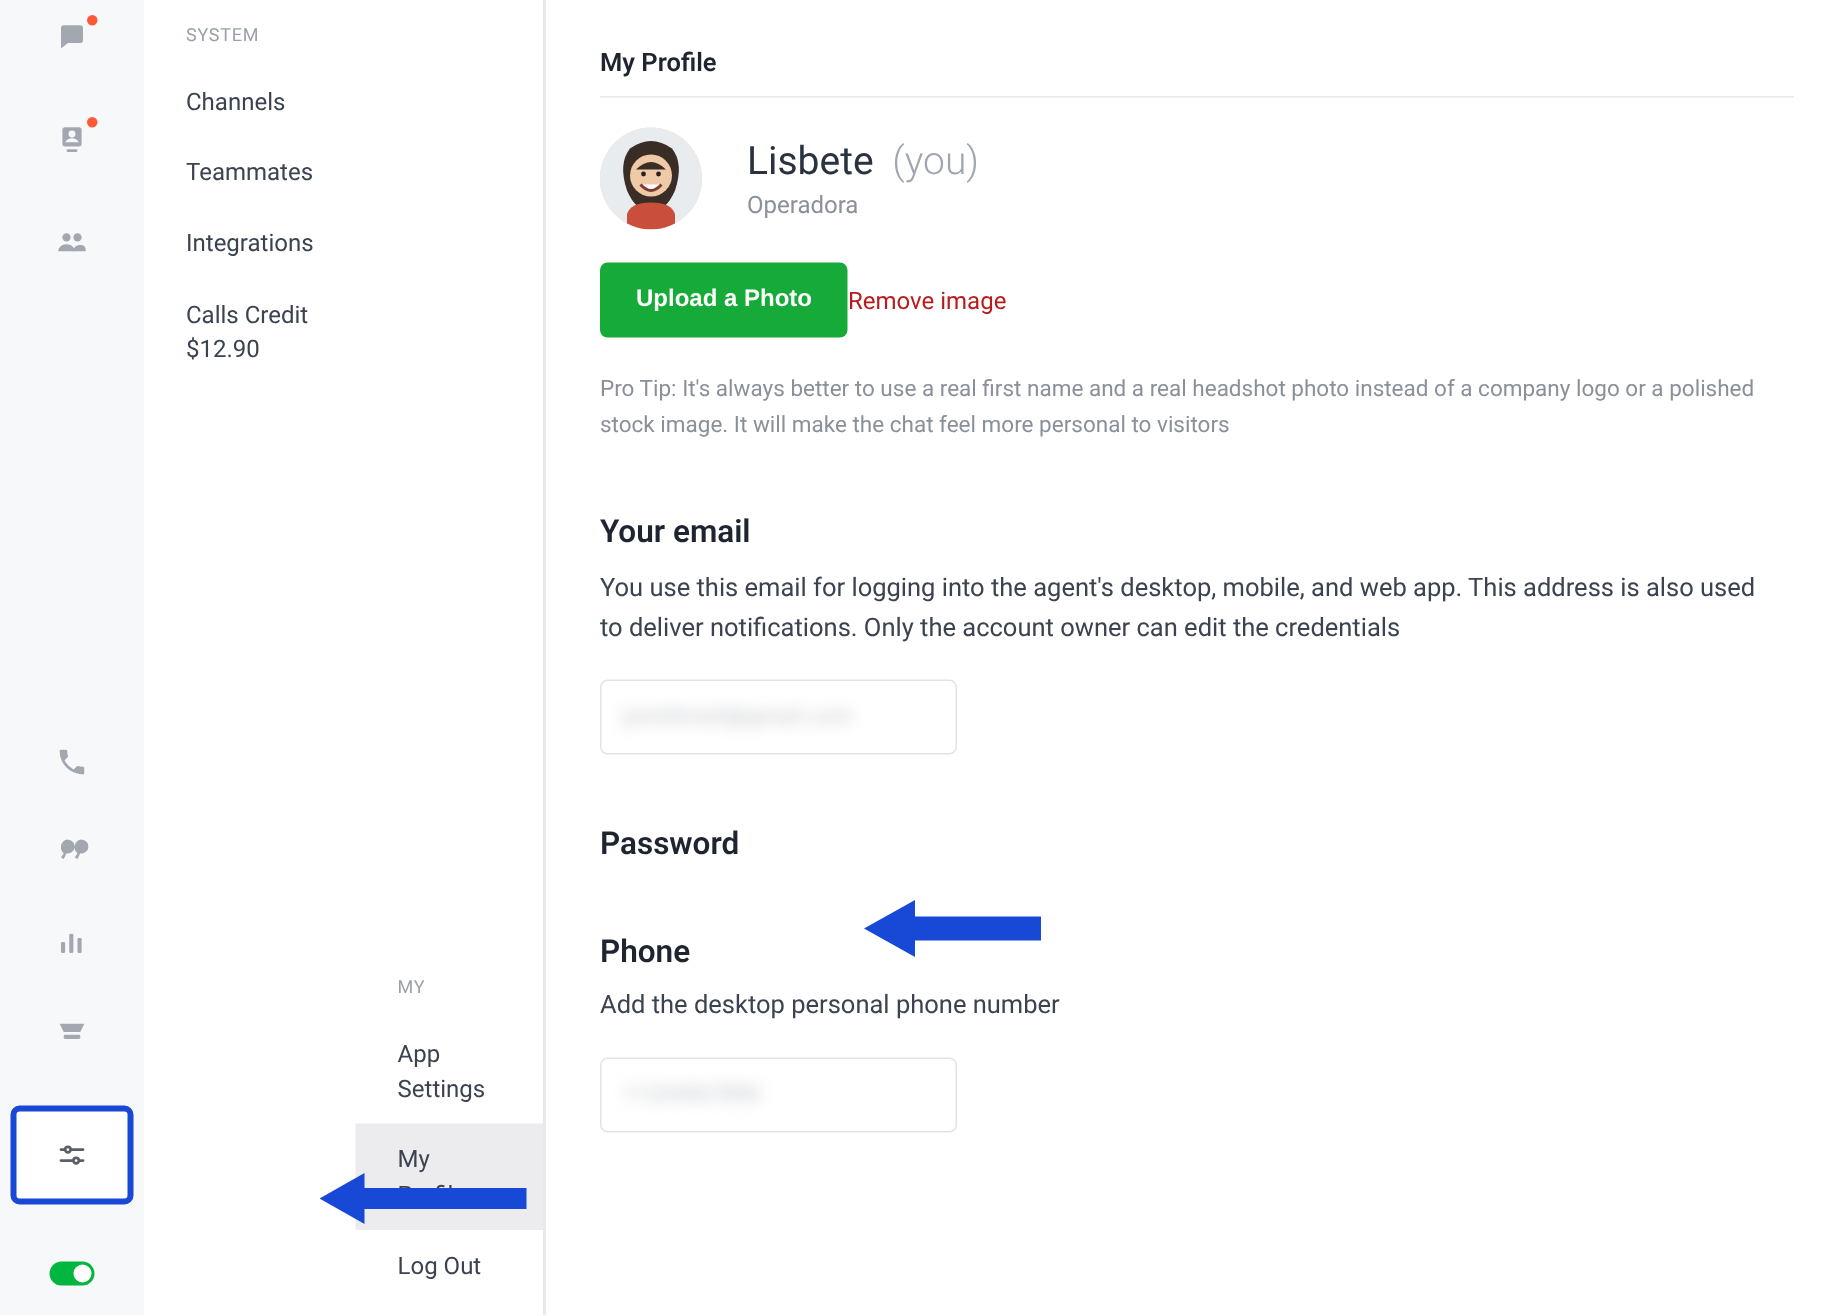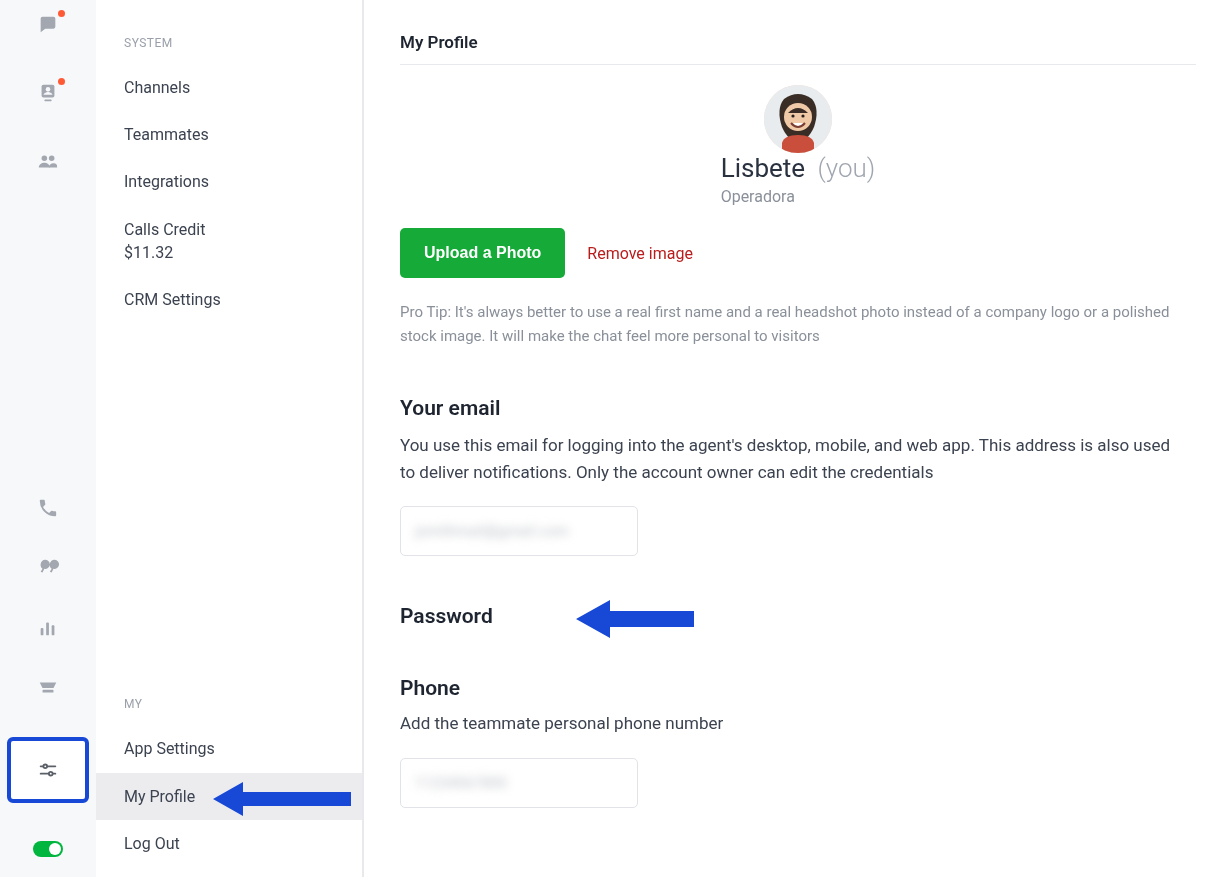--- a/index.html
+++ b/index.html
@@ -38,22 +38,22 @@
   .toggle {
     width: 30px; height: 16px; border-radius: 20px; background: #00b63e; position: relative;
   }
   .toggle::after { content: ""; position: absolute; right: 2px; top: 2px; width: 12px; height: 12px; background: #fff; border-radius: 50%; }
 
   
   .sidebar {
     width: 268px;
     border-right: 2px solid #e8e9ec;
     display: flex;
-    flex-direction: column;
-    padding-top: 32px;
+    flex-direction: row;
+    padding-top: 12px;
   }
   .sidebar .group-label {
     font-size: 12px;
     letter-spacing: 0.5px;
     color: #9aa0aa;
     padding: 4px 28px 14px;
     text-transform: uppercase;
   }
   .sidebar .item {
     padding: 12px 28px;
@@ -68,28 +68,28 @@
 
   
   .main { flex: 1; padding: 0 24px 0 36px; overflow: hidden; }
   .page-title {
     font-size: 17px;
     font-weight: 600;
     color: #1e2530;
     padding: 32px 0 12px;
     border-bottom: 1px solid #e8e9ec;
   }
-  .profile-row { display: flex; align-items: center; padding: 20px 0 16px; flex-direction: column; }
+  .profile-row { display: flex; align-items: center; gap: 30px; padding: 20px 0 16px; }
   .avatar { width: 68px; height: 68px; border-radius: 50%; background: #f3d6c2; overflow: hidden; }
   .avatar svg { width: 68px; height: 68px; display: block; }
   .name-block .name { font-size: 26px; font-weight: 400; color: #2a3240; }
   .name-block .you { color: #a0a6b0; font-weight: 300; margin-left: 6px; }
   .name-block .role { font-size: 16px; color: #8a9099; margin-top: 4px; }
 
-  .photo-actions { display: flex; align-items: center; gap: 22px; margin-top: 6px; }
+  .photo-actions { display: flex; align-items: center; margin-top: 6px; }
   .btn-upload {
     background: #16ab39; color: #fff; border: none; border-radius: 5px;
     padding: 16px 24px; font-size: 16px; font-weight: 600; cursor: pointer;
   }
   .link-remove { color: #b91c1c; font-size: 16px; cursor: pointer; }
   .tip { color: #8a9099; font-size: 15px; line-height: 1.6; margin-top: 22px; max-width: 772px; }
 
   .section-h { font-size: 21px; font-weight: 600; color: #1e2530; margin-top: 48px; }
   .section-p { color: #3c4350; font-size: 17px; line-height: 1.6; margin-top: 12px; max-width: 772px; }
   .input-box {
@@ -180,23 +180,22 @@
   </div>
 
   <nav class="sidebar">
     <div>
       <div class="group-label">SYSTEM</div>
       <div class="item">Channels</div>
       <div class="item">Teammates</div>
       <div class="item">Integrations</div>
       <div class="item multiline">
         <span>Calls Credit</span>
-        <span class="sub">$11.32</span>
-      </div>
-      <div class="item">CRM Settings</div>
+        <span class="sub">$12.90</span>
+      </div>
     </div>
     <div class="group-my">
       <div class="group-label">MY</div>
       <div class="item">App Settings</div>
       <div class="item active">My Profile</div>
       <div class="item">Log Out</div>
     </div>
   </nav>
 
   <main class="main">
@@ -233,21 +232,21 @@
 
     <h2 class="section-h">Your email</h2>
     <p class="section-p">You use this email for logging into the agent's desktop, mobile, and web app. This address is also used to deliver notifications. Only the account owner can edit the credentials</p>
     <div class="input-box">
       <div class="blurred">jsmithmail@gmail.com</div>
     </div>
 
     <h2 class="section-h">Password</h2>
 
     <h2 class="section-h">Phone</h2>
-    <p class="section-p" style="margin-top:10px;">Add the teammate personal phone number</p>
+    <p class="section-p" style="margin-top:10px;">Add the desktop personal phone number</p>
     <div class="input-box">
       <div class="blurred">11234567890</div>
     </div>
   </main>
 </div>
 
 <div class="arrow arrow1">
   <svg viewBox="0 0 120 50">
       <polygon points="0,25 34,6 34,17 118,17 118,33 34,33 34,44"></polygon>
     </svg>

